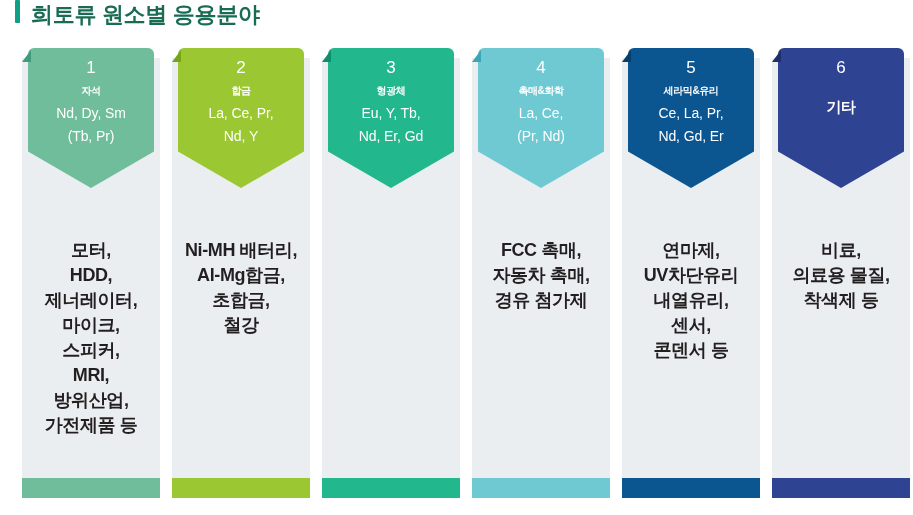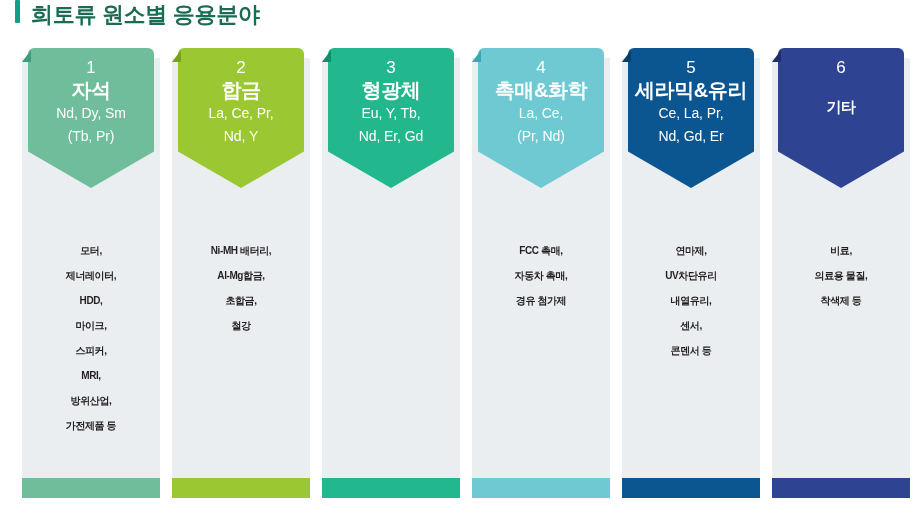--- a/index.html
+++ b/index.html
@@ -95,21 +95,21 @@
     height: 12px;
     -webkit-clip-path: polygon(0 100%, 100% 0, 100% 100%);
     clip-path: polygon(0 100%, 100% 0, 100% 100%);
   }
   .ribbon-num {
     font-size: 17px;
     font-weight: normal;
     line-height: 22px;
   }
   .ribbon-sub {
-    font-size: 20px;
+    font-size: 10px;
     font-weight: bold;
     line-height: 23px;
     letter-spacing: -0.4px;
   }
   .ribbon-elems {
     font-size: 14px;
     line-height: 23px;
     letter-spacing: -0.1px;
   }
   .ribbon.centered {
@@ -124,21 +124,21 @@
 
   
   .col-body {
     position: absolute;
     left: 0;
     top: 190px;
     width: 138px;
     text-align: center;
   }
   .item {
-    font-size: 10px;
+    font-size: 18px;
     font-weight: bold;
     color: #231f20;
     line-height: 25px;
     letter-spacing: -0.4px;
     white-space: nowrap;
   }
 </style>
 </head>
 <body>
 
@@ -152,22 +152,22 @@
       <div class="col-bg" style="background: rgb(235, 238, 240);"></div>
       <div class="ribbon" style="background: rgb(111, 189, 155);">
         <div class="ribbon-num">1</div>
         <div class="ribbon-sub">자석</div>
         <div class="ribbon-elems">Nd, Dy, Sm</div>
         <div class="ribbon-elems">(Tb, Pr)</div>
       </div>
       <div class="fold" style="background: rgb(63, 156, 126);"></div>
       <div class="col-body">
         <div class="item">모터,</div>
+        <div class="item">HDD,</div>
         <div class="item">제너레이터,</div>
-        <div class="item">HDD,</div>
         <div class="item">마이크,</div>
         <div class="item">스피커,</div>
         <div class="item">MRI,</div>
         <div class="item">방위산업,</div>
         <div class="item">가전제품 등</div>
       </div>
       <div class="col-footer" style="background: rgb(111, 189, 155);"></div>
     </div>
     <div class="col" style="left: 172px;">
       <div class="col-bg" style="background: rgb(235, 238, 240);"></div>

